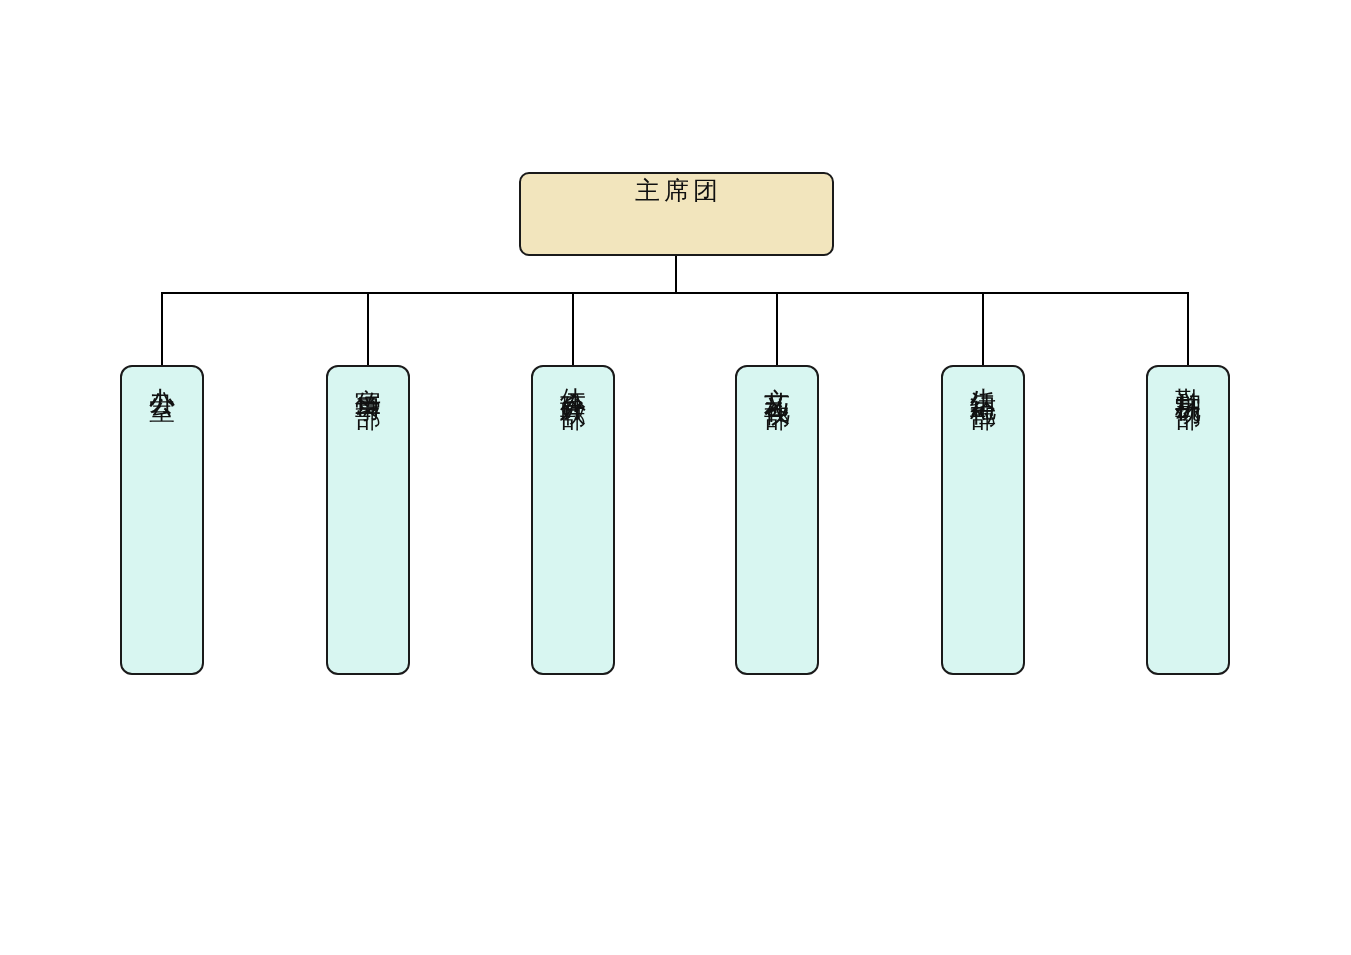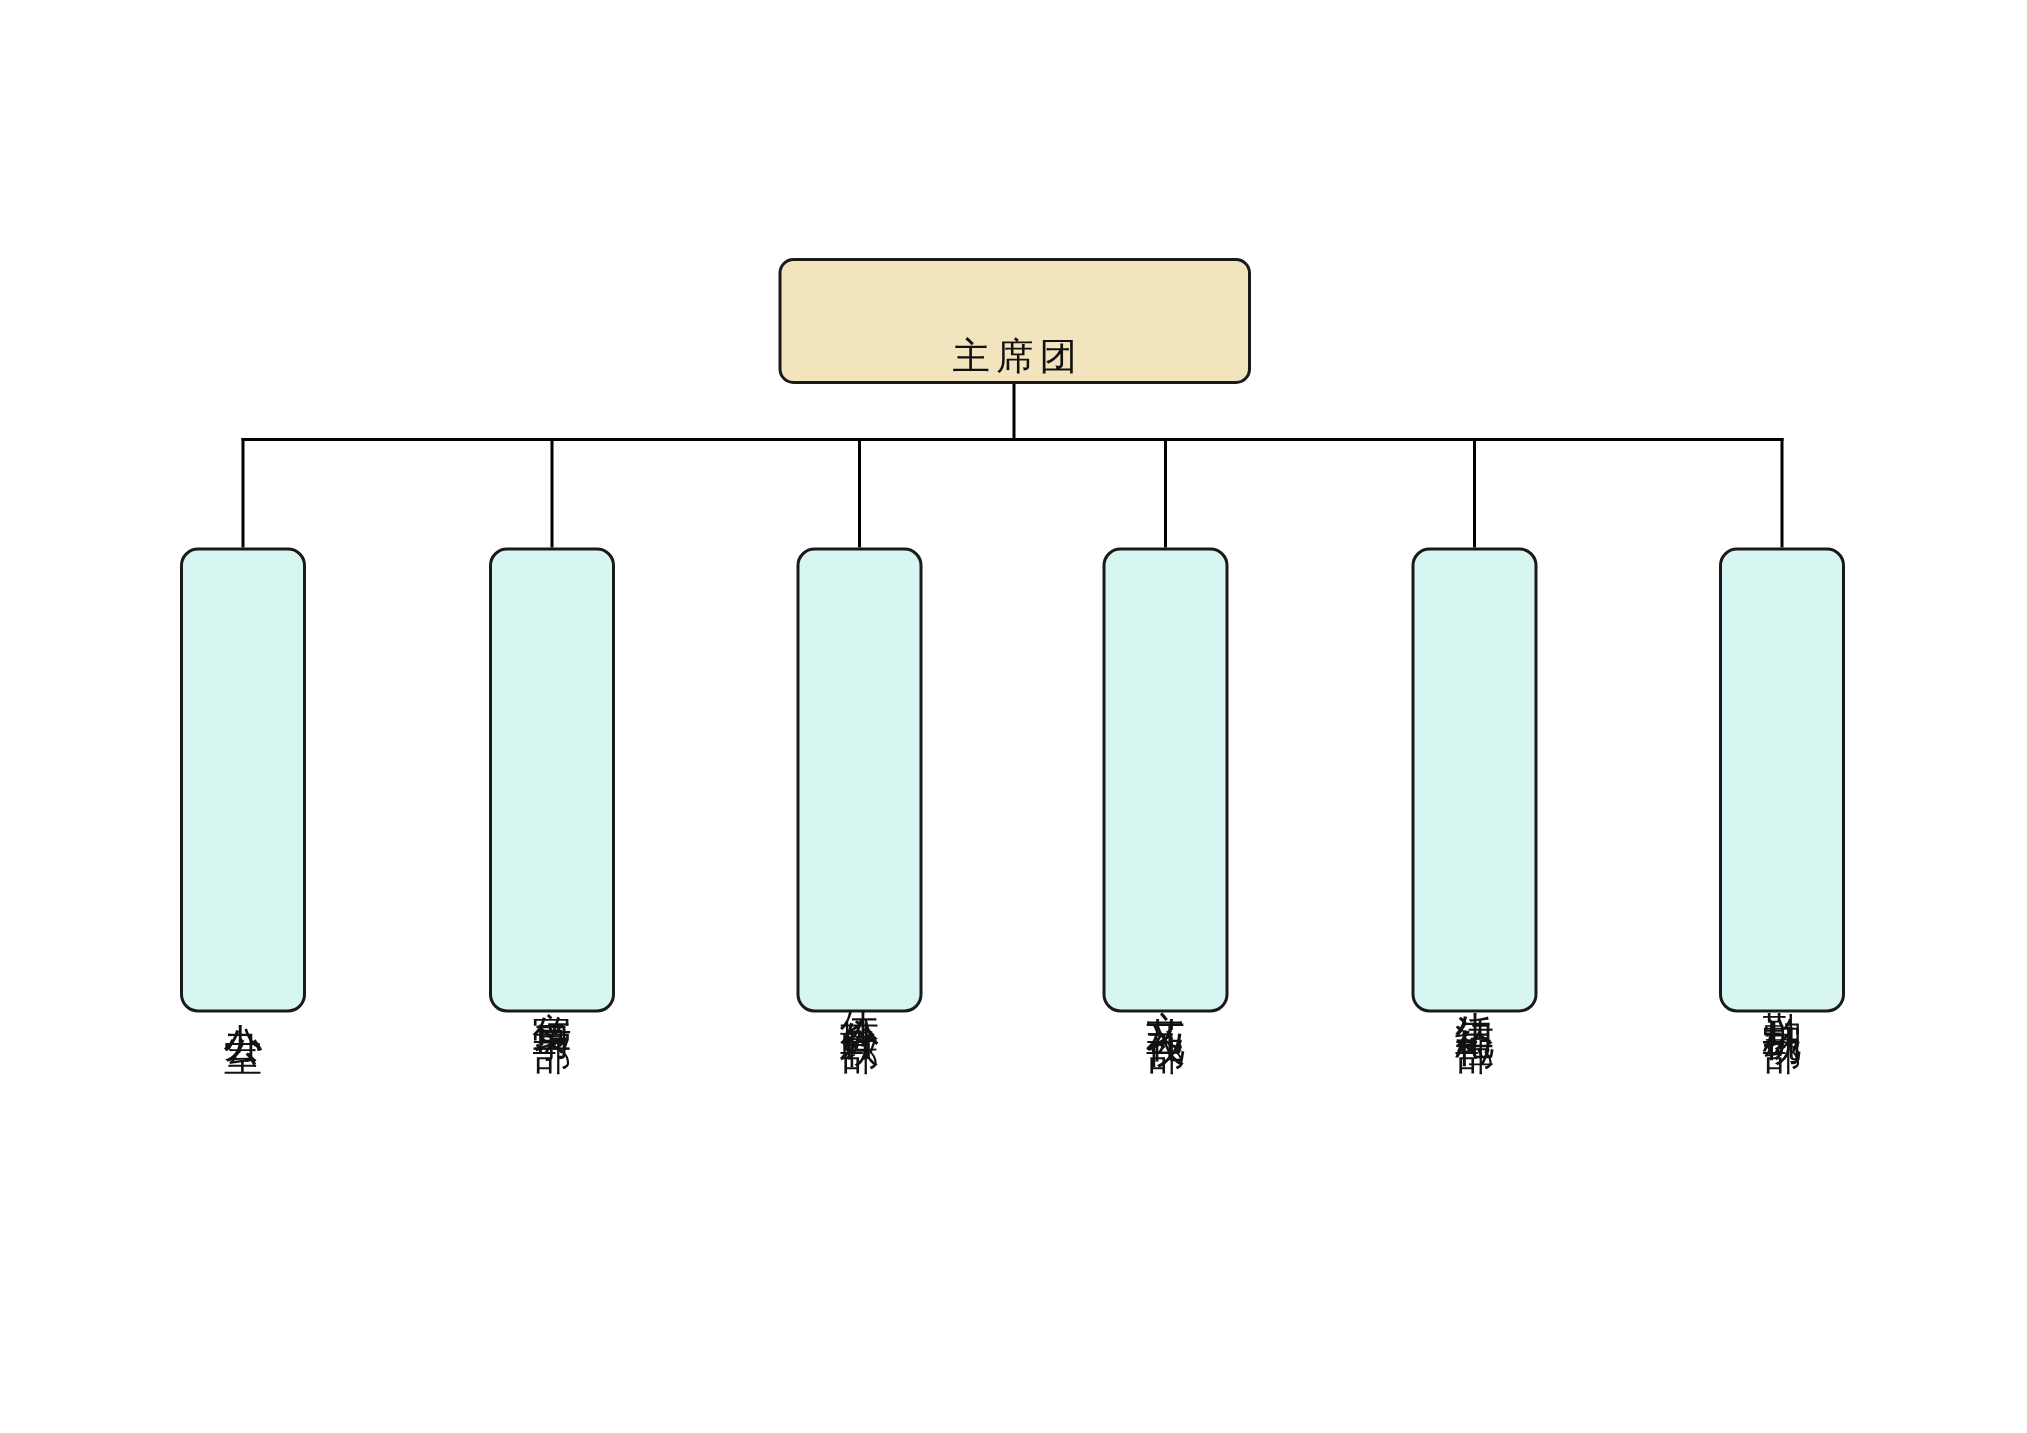--- a/index.html
+++ b/index.html
@@ -13,21 +13,21 @@
     height: 955px;
     background: #ffffff;
     overflow: hidden;
     font-family: "Liberation Serif", "DejaVu Serif", serif;
   }
   .node {
     position: absolute;
     box-sizing: border-box;
     border: 2px solid #1a1a1a;
     display: flex;
-    align-items: flex-end;
+    align-items: flex-start;
     justify-content: center;
     color: #111111;
   }
   .root-node {
     left: 519px;
     top: 172px;
     width: 315px;
     height: 84px;
     border-radius: 10px;
     background: #f2e5bd;

